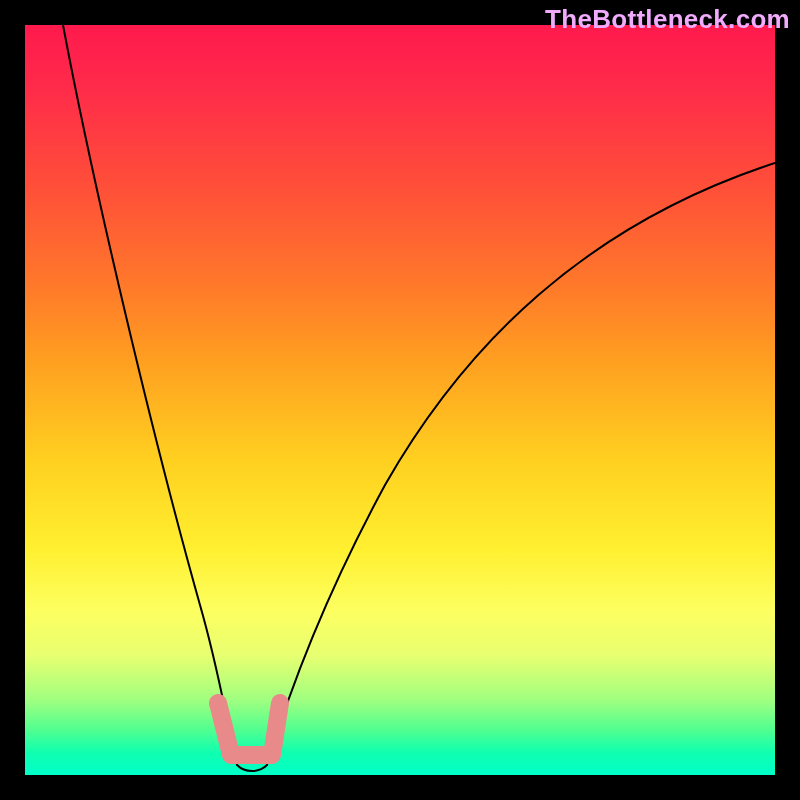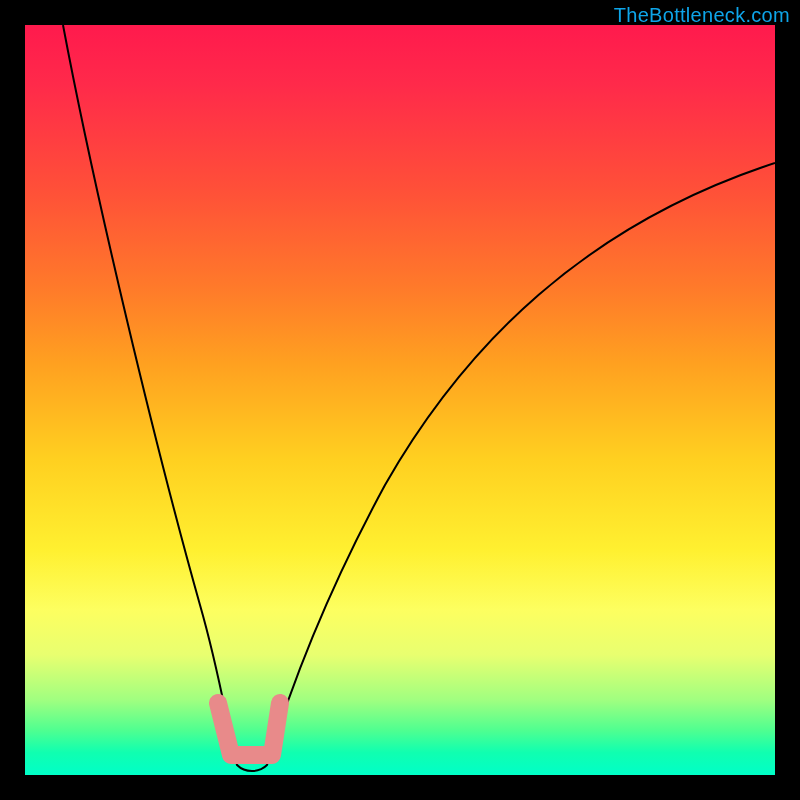--- a/index.html
+++ b/index.html
@@ -30,23 +30,23 @@
       #a0ff80 90%,
       #50ff90 94%,
       #10ffb0 97%,
       #00ffc8 100%
     );
   }
   .watermark {
     position: absolute;
     top: 4px;
     right: 10px;
-    color: #0ea5e9;
-    font-size: 20px;
-    font-weight: 400;
+    color: #f0abfc;
+    font-size: 26px;
+    font-weight: 700;
     letter-spacing: 0.3px;
   }
   .curve-svg {
     position: absolute;
     left: 0; top: 0;
     width: 750px;
     height: 750px;
   }
   .curve-path {
     fill: none;

